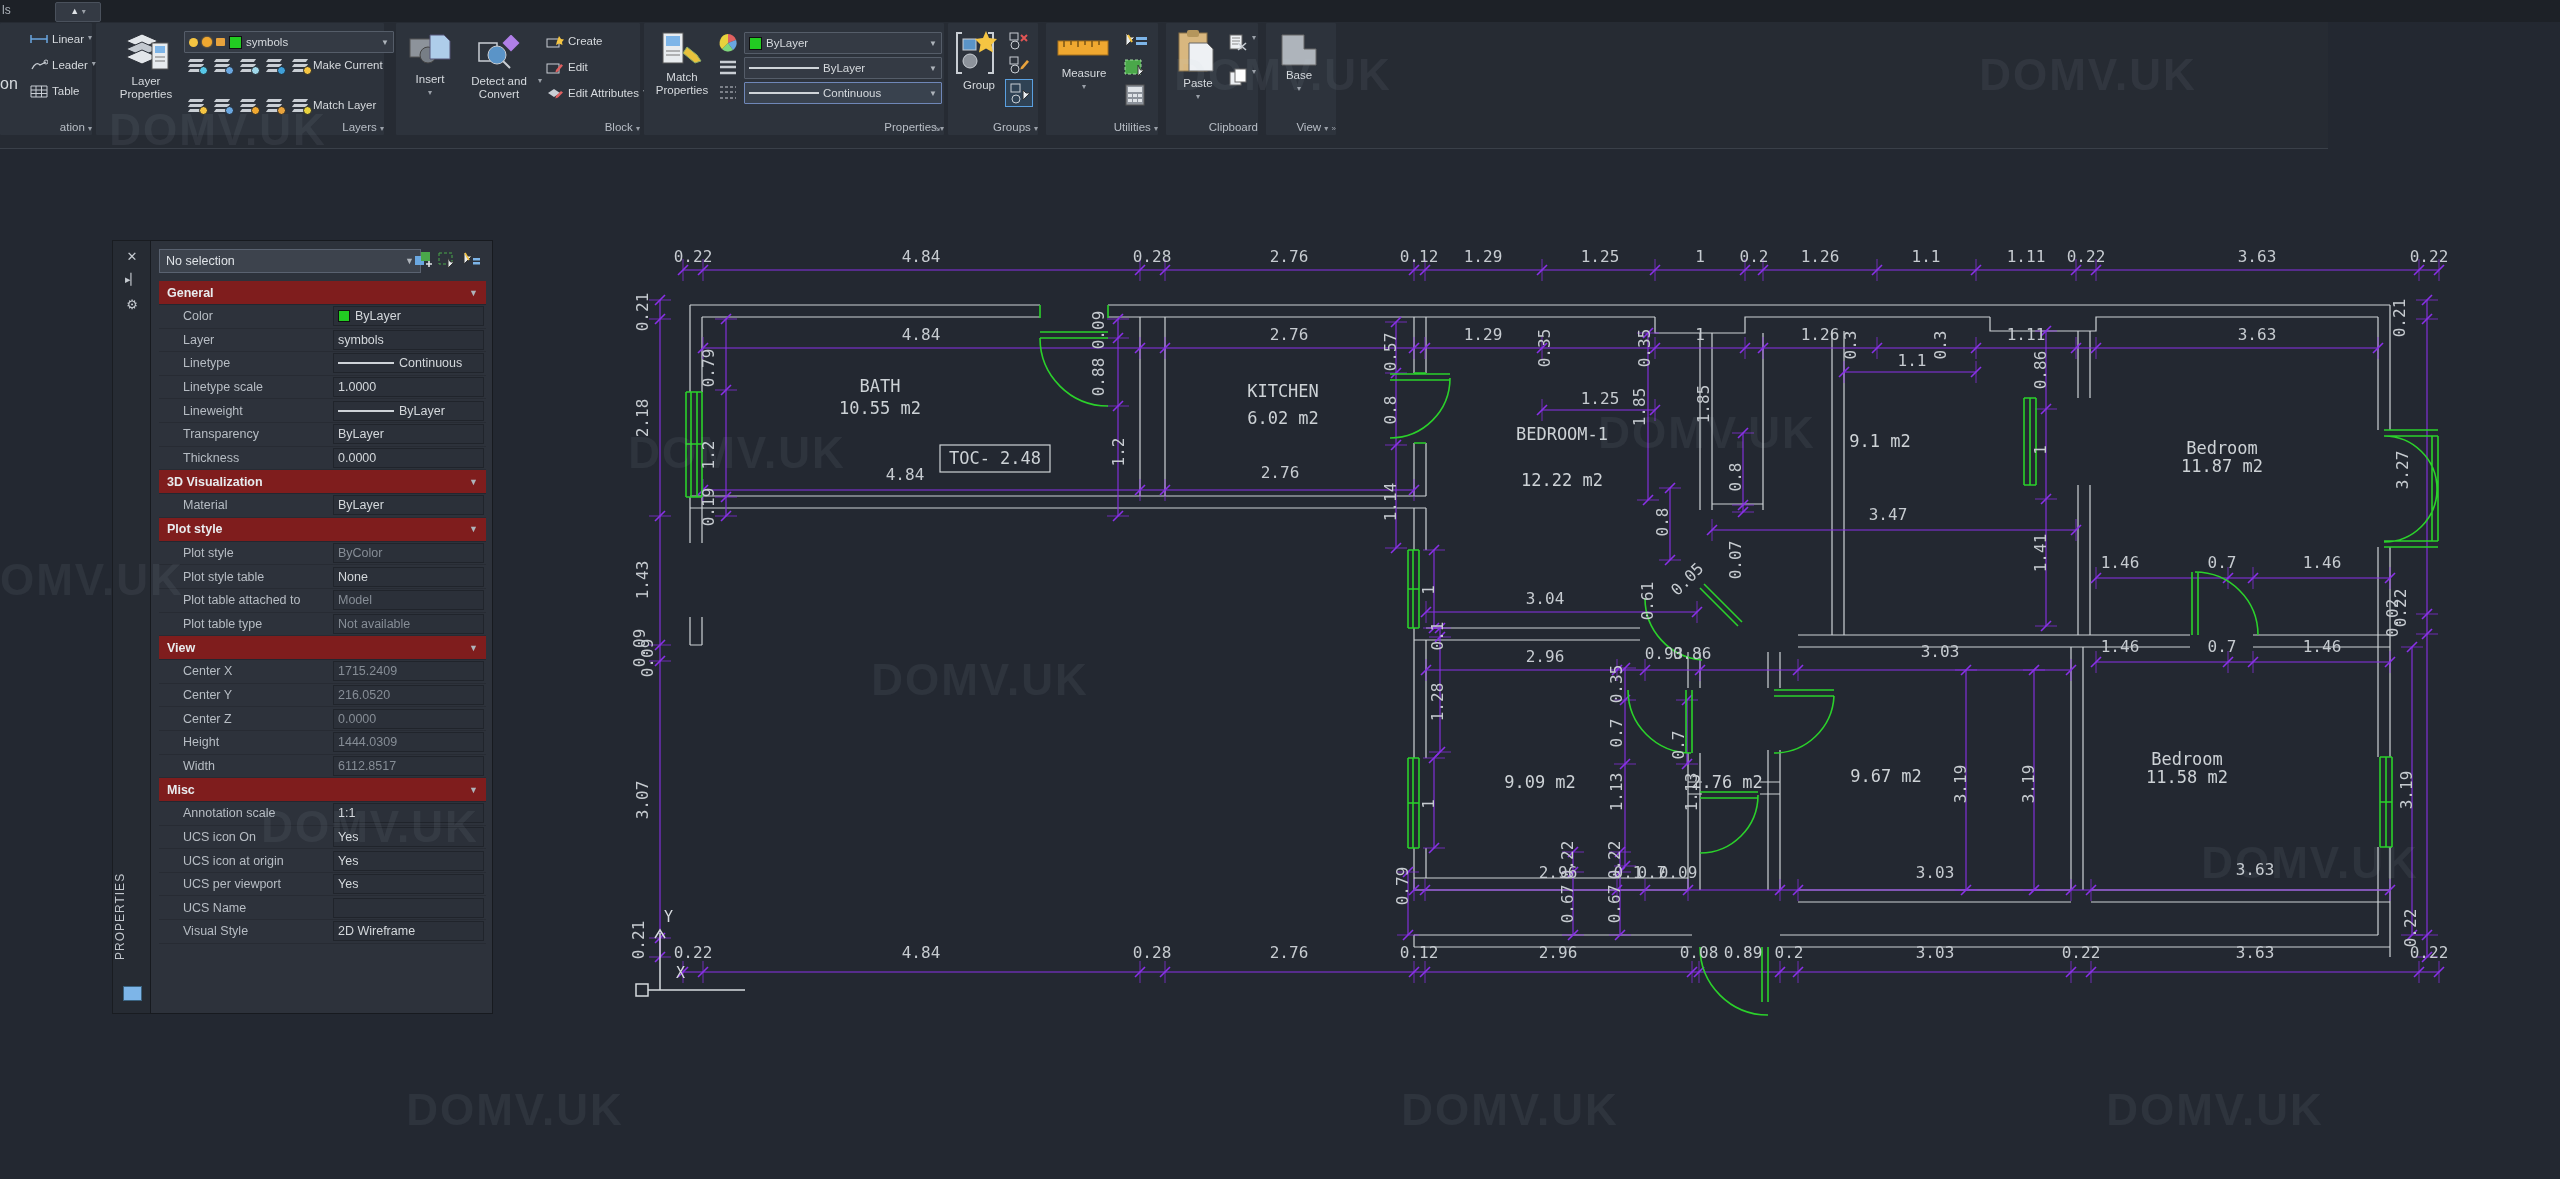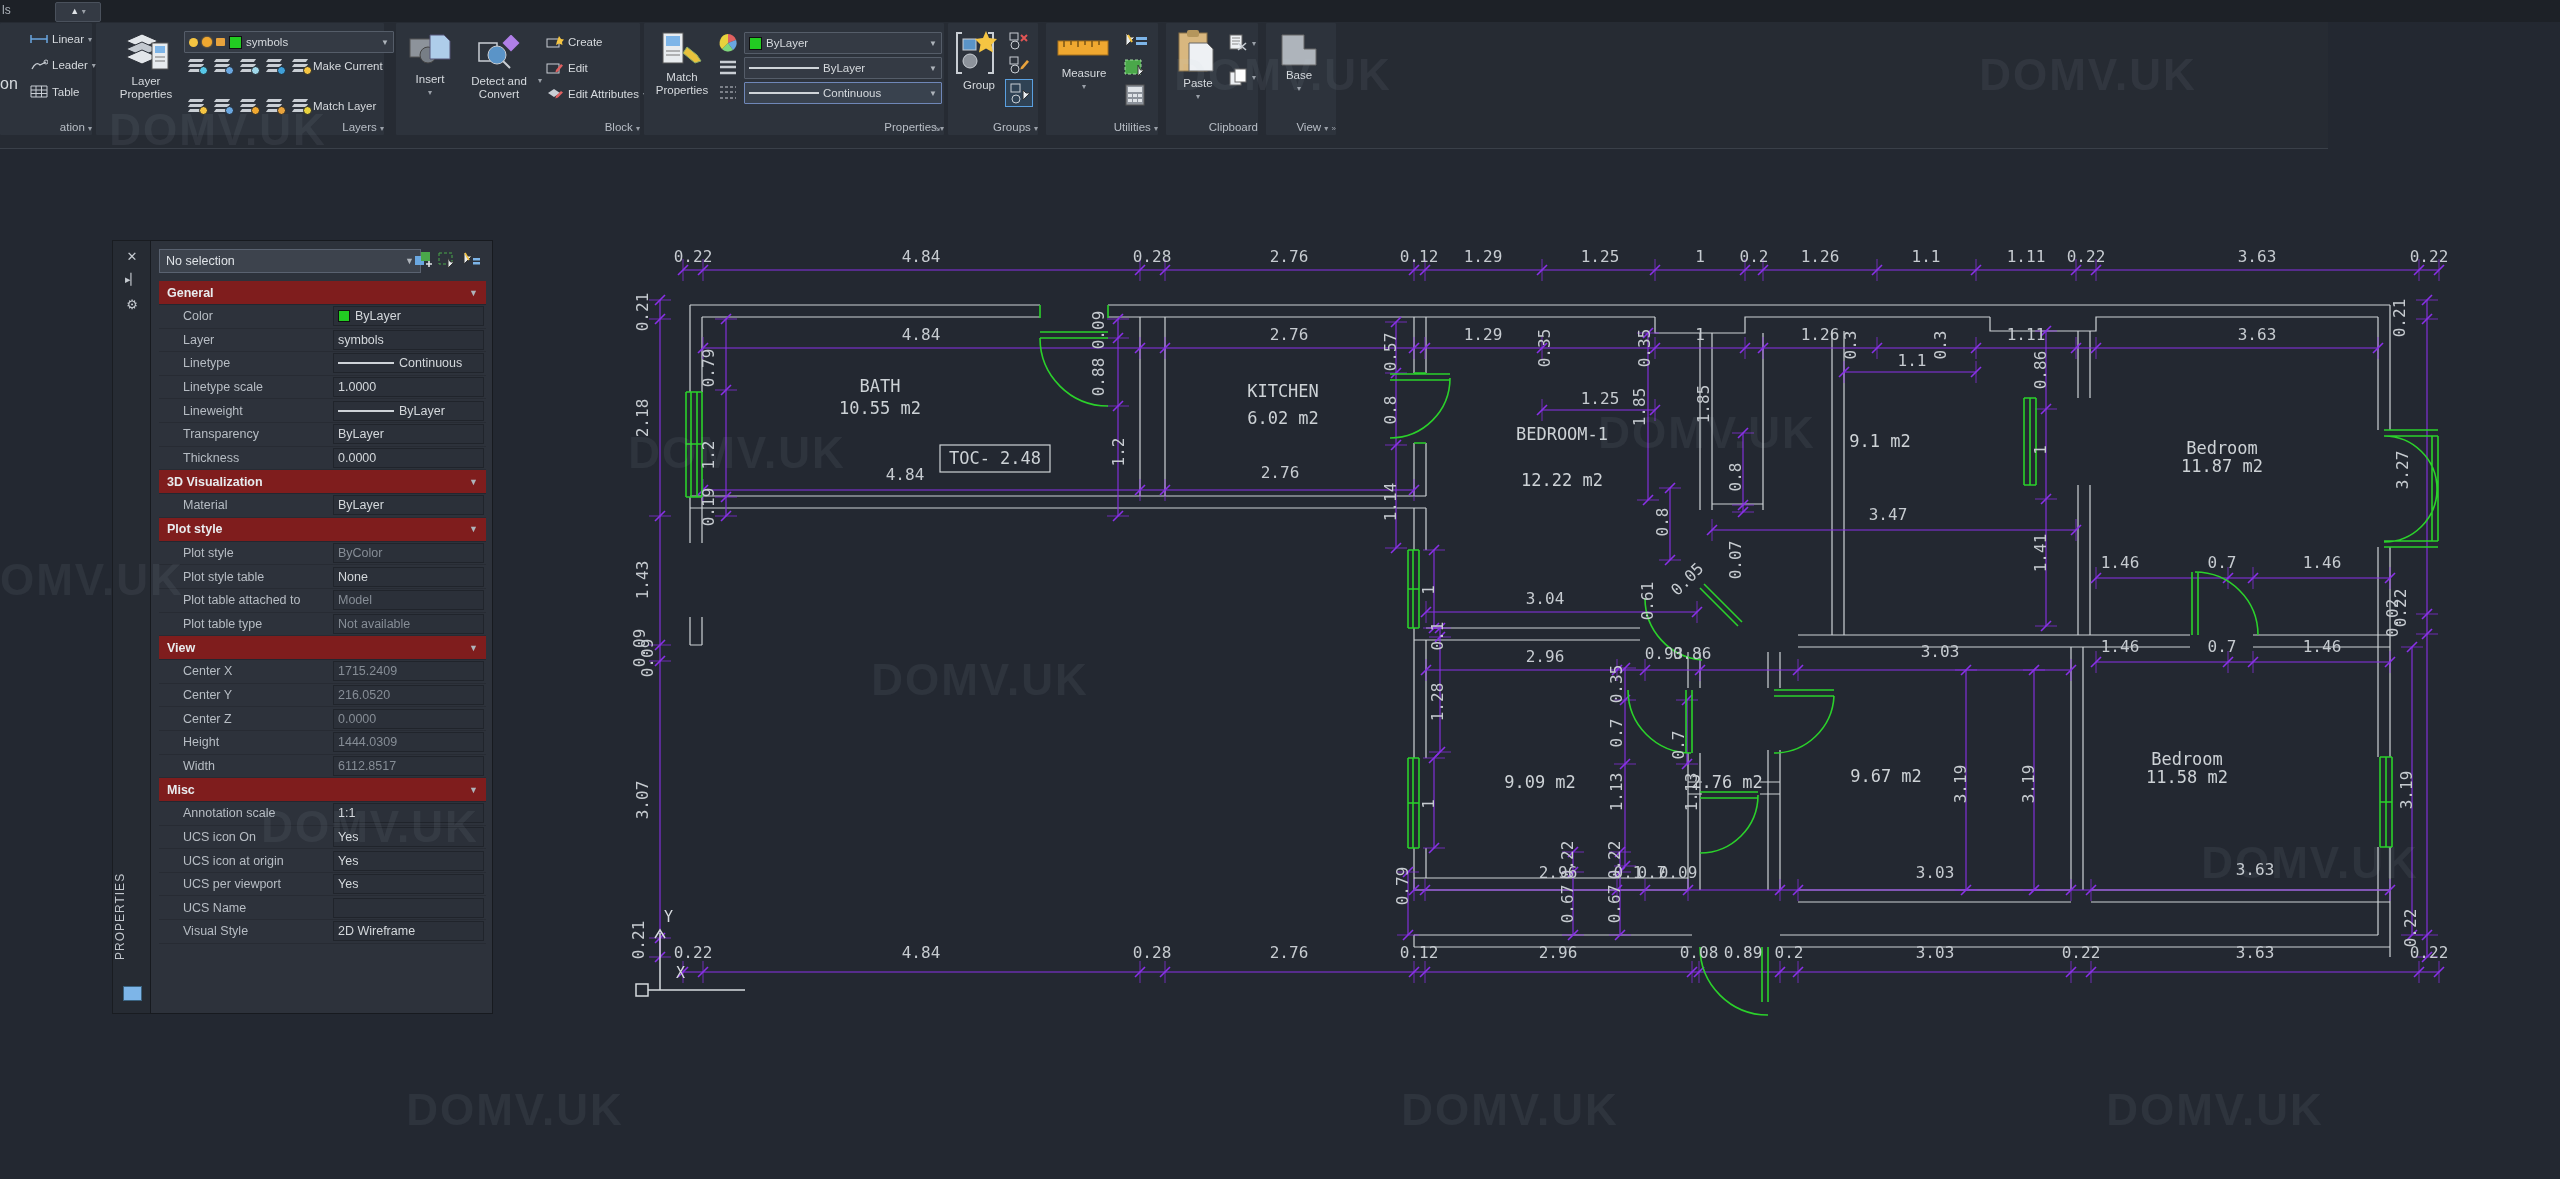--- a/index.html
+++ b/index.html
@@ -7,21 +7,21 @@
   .abs{position:absolute}
   
   #ribbon{position:absolute;left:0;top:0;width:2328px;height:148px;background:#262b33;border-bottom:1px solid #3a4049;z-index:2}
   #tabstrip{position:absolute;left:0;top:0;width:2560px;height:22px;background:#1d2127;color:#aeb4bb;font-size:12px}
   #tabfrag{position:absolute;left:2px;top:3px}
   #collapsebtn{position:absolute;left:55px;top:2px;width:44px;height:18px;background:#343a44;border:1px solid #4a515c;border-radius:2px;color:#dfe3e7;font-size:9px;text-align:center;line-height:17px;cursor:pointer}
   .panel{position:absolute;top:23px;height:112px;background:#2d333c;border-radius:1px}
   .plabel{position:absolute;bottom:2px;left:0;right:0;text-align:right;color:#b8bec6;font-size:11.5px}
   .plabel .car{font-size:8px;color:#9aa0a8}
   .bigbtn{position:absolute;display:flex;flex-direction:column;align-items:center;color:#d6dade;font-size:11.5px;line-height:13px;text-align:center;cursor:pointer}
-  .rowbtn{position:absolute;display:flex;align-items:center;gap:4px;color:#d6dade;font-size:11.5px;cursor:pointer;white-space:nowrap}
+  .rowbtn{position:absolute;display:flex;align-items:flex-start;gap:4px;color:#d6dade;font-size:11.5px;cursor:pointer;white-space:nowrap}
   .car{font-size:8px;color:#9aa0a8}
   .combo{position:absolute;height:20px;background:#343a44;border:1px solid #555d69;border-radius:1px;display:flex;align-items:center;gap:4px;padding:0 4px;color:#d6dade;font-size:11.5px;cursor:pointer}
   .combo .dd{margin-left:auto;font-size:8px;color:#aeb4bb}
   .sw{width:11px;height:11px;background:#22cc22;border:1px solid #111}
   .lnln{width:70px;height:2px;background:#cfd4d9}
   .lstack{width:17px;height:13px;position:relative;flex:none}
   .lstack i{position:absolute;left:1px;width:14px;height:3px;background:#c9ced4;transform:skewX(-35deg)}
   .lstack i:nth-child(1){top:0}.lstack i:nth-child(2){top:5px}.lstack i:nth-child(3){top:10px}
   .dotx{position:absolute;right:-3px;bottom:-3px;width:7px;height:7px;border-radius:50%;border:1px solid #20242a}
   .launch{position:absolute;right:3px;bottom:2px;color:#9aa0a8;font-size:10px;cursor:pointer}

